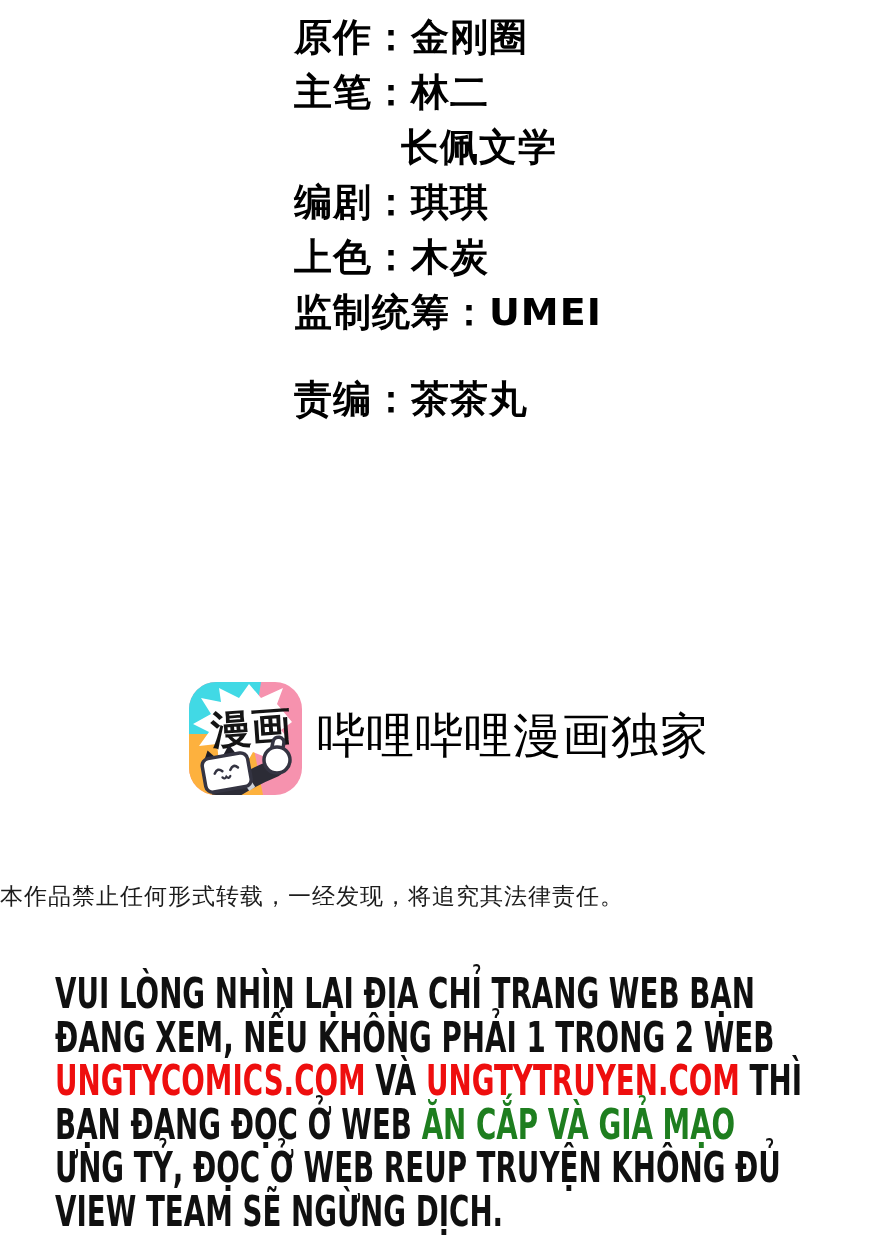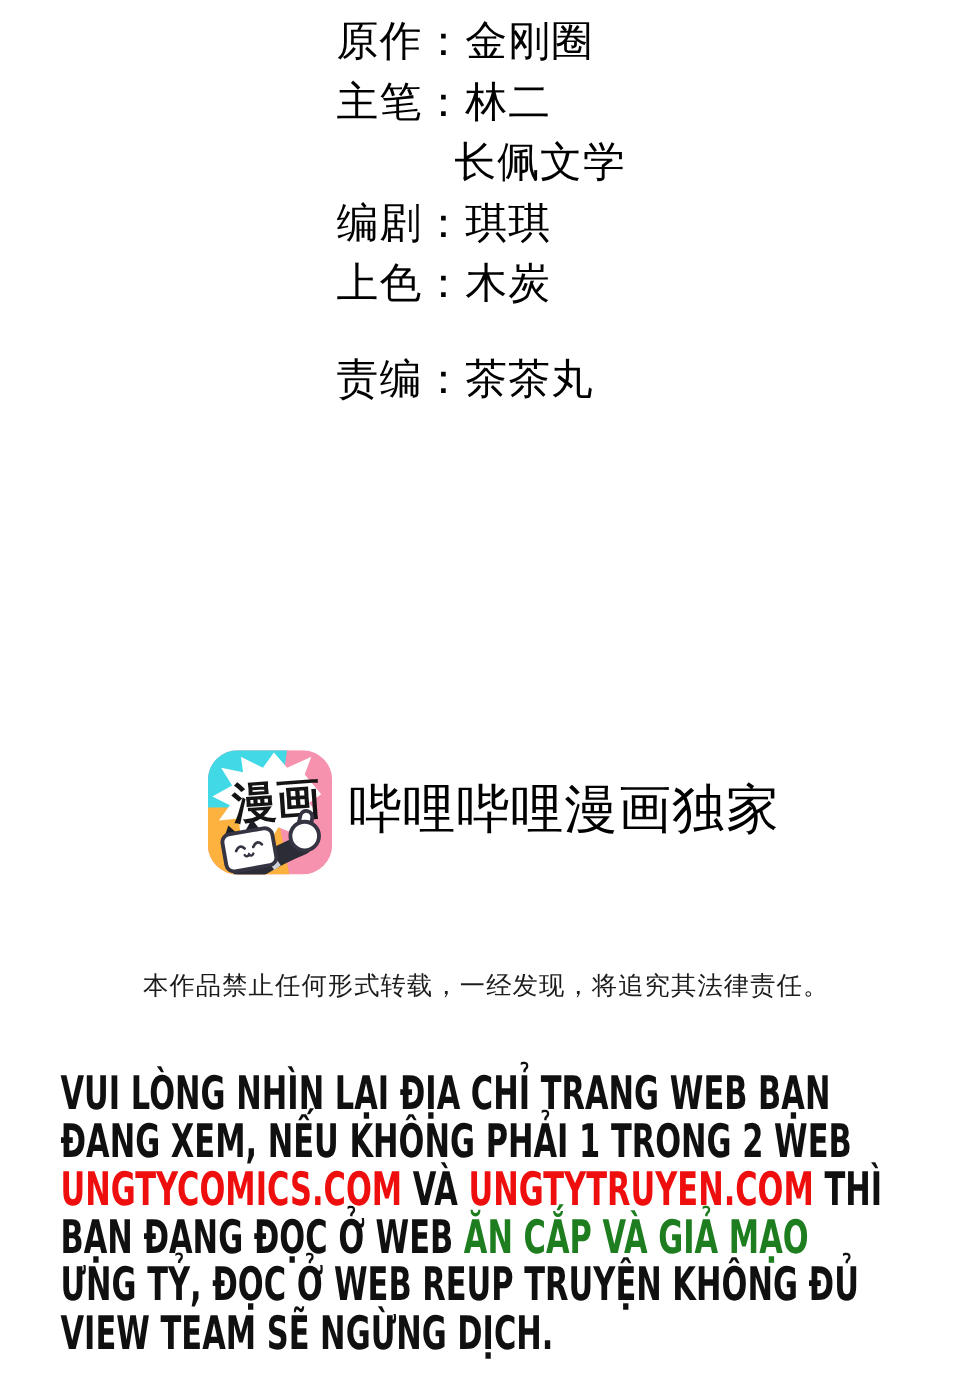--- a/index.html
+++ b/index.html
@@ -8,23 +8,23 @@
     background: #ffffff;
     position: relative;
     overflow: hidden;
     font-family: "DejaVu Sans", "Liberation Sans", sans-serif;
     color: #000;
   }
 
   
   .credits {
     position: absolute;
-    left: 306px; top: 10px;
+    left: 294px; top: 10px;
     font-size: 38px;
-    font-weight: 400;
+    font-weight: 700;
     line-height: 55px;
     letter-spacing: 1px;
     white-space: nowrap;
   }
   .credits .line { margin: 0; }
   .credits .indent { padding-left: 107px; }
   .credits .last { margin-top: 32px; }
 
   
   .logo-row {
@@ -40,21 +40,20 @@
     font-weight: 400;
     letter-spacing: 1px;
     white-space: nowrap;
     transform: translateY(-3px);
   }
 
   
   .notice {
     position: absolute;
     left: 0; right: 0; top: 858px;
-    text-align: center;
     font-size: 23px;
     font-weight: 400;
     color: #1c1c1c;
     letter-spacing: 1px;
   }
 
   
   .vn {
     position: absolute;
     left: 55px; top: 972px;
@@ -74,20 +73,21 @@
 </style>
 </head>
 <body>
 
 <div class="credits">
   <p class="line">原作：金刚圈</p>
   <p class="line">主笔：林二</p>
   <p class="line indent">长佩文学</p>
   <p class="line">编剧：琪琪</p>
   <p class="line">上色：木炭</p>
+  <p class="line">监制统筹：UMEI</p>
   <p class="line last">责编：茶茶丸</p>
 </div>
 
 <div class="logo-row">
   <svg class="app-icon" viewBox="0 0 113 113" aria-hidden="true">
     <defs>
       <clipPath id="iconClip">
           <rect x="0" y="0" width="113" height="113" rx="27"></rect>
         </clipPath>
     </defs>

